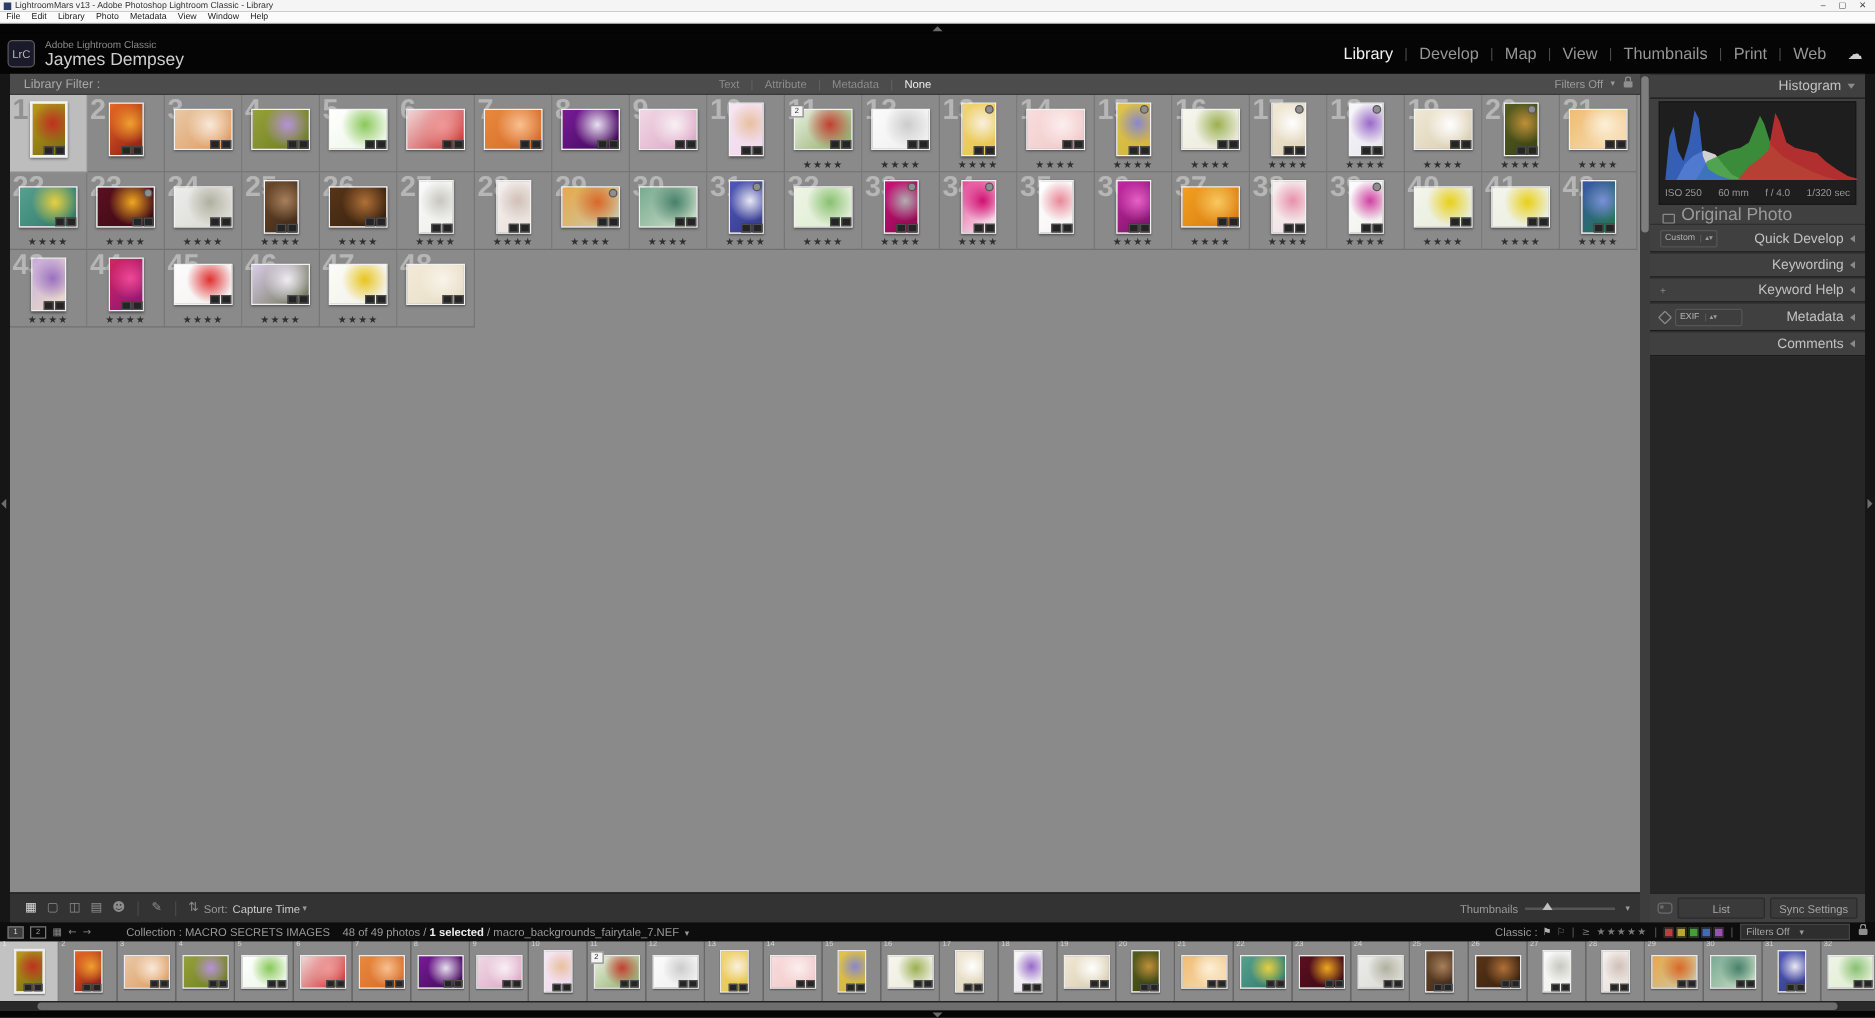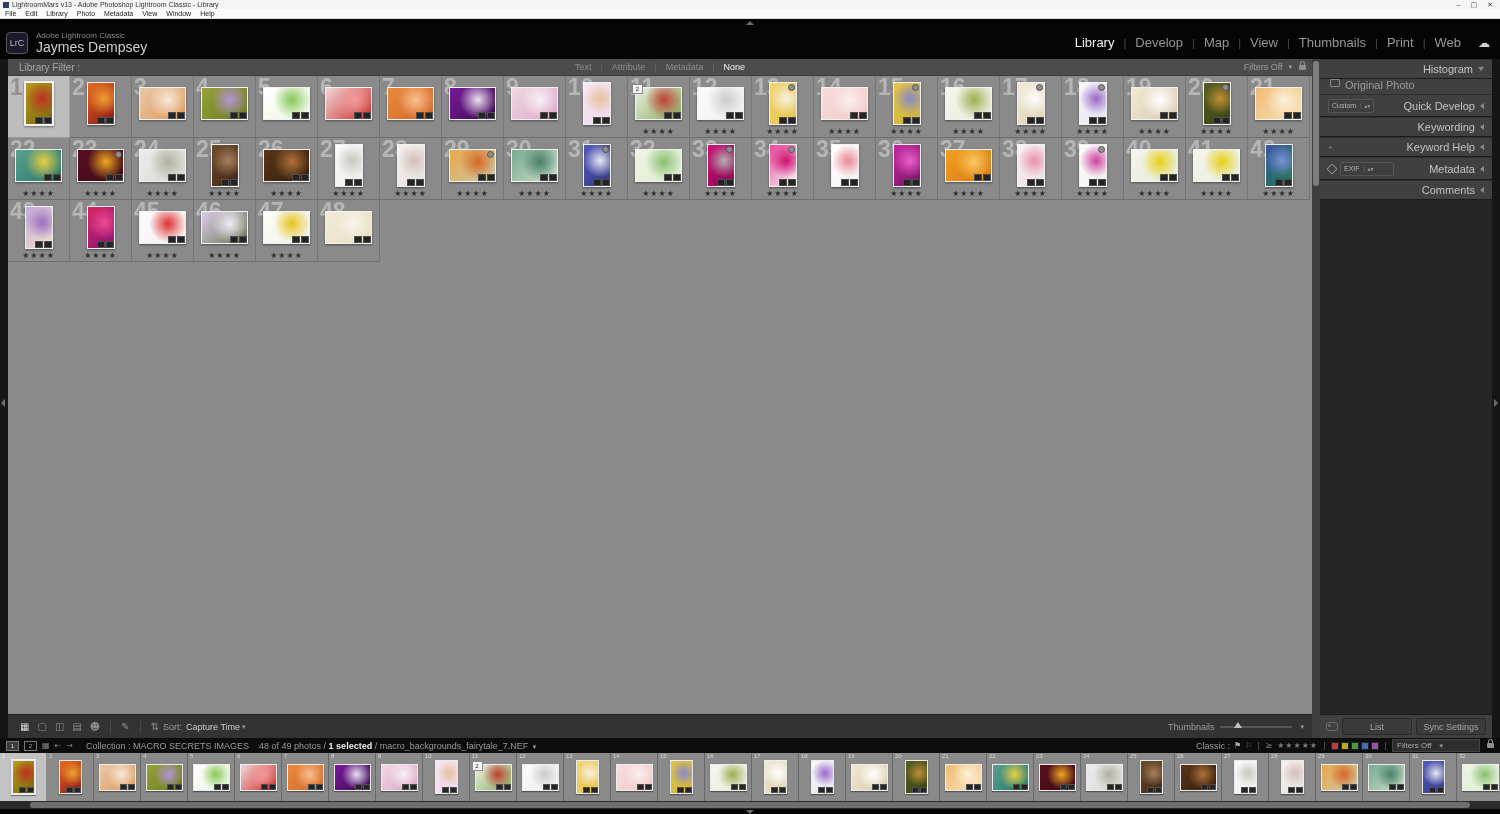--- a/index.html
+++ b/index.html
@@ -73,39 +73,39 @@
   .vthumb{position:absolute;top:2px;left:1px;width:6px;height:125px;background:#7e7e7e;border-radius:3px;}
   
   .rpanel{width:172px;background:#404040;flex:none;display:flex;flex-direction:column;font-size:11px;color:#bdbdbd;}
   .prow{display:flex;align-items:center;border-bottom:1px solid #1b1b1b;border-top:1px solid #2f2f2f;padding:0 8px;flex:none;}
   .ptitle{margin-left:auto;font-size:11px;color:#c2c2c2;}
   .ptri{width:0;height:0;border-top:3px solid transparent;border-bottom:3px solid transparent;border-right:4px solid #8a8a8a;margin-left:5px;}
   .ptri.open{border-right:none;border-left:3px solid transparent;border-right:3px solid transparent;border-top:4px solid #8a8a8a;margin-top:2px;}
   .histhead{height:18px;}
   .histbox{margin:2px 7px 0 7px;background:#1e1e1e;border:1px solid #171717;padding:2px 2px 0 2px;}
   .histstats{display:flex;justify-content:space-between;font-size:8px;color:#989898;padding:3px 2px 4px 2px;}
-  .origrow{height:15px;display:flex;align-items:flex-start;gap:5px;padding:0 10px;font-size:11px;color:#9a9a9a;}
+  .origrow{height:15px;display:flex;align-items:flex-end;gap:5px;padding:0 10px;font-size:14px;color:#9a9a9a;}
   .origico{width:8px;height:6px;border:1px solid #8a8a8a;border-radius:1px;}
   .qdrow{height:21px;}
   .combo{height:12px;background:#3e3e3e;border:1px solid #555;border-radius:2px;color:#b5b5b5;font-size:7px;display:flex;align-items:center;padding:0 3px;gap:4px;}
   .combo .stp{font-size:6px;color:#9a9a9a;border-left:1px solid #555;padding-left:3px;line-height:6px;}
   .srow{height:18px;}
   .plus{color:#8a8a8a;font-size:8px;}
   .tagico{width:6px;height:6px;border:1px solid #8a8a8a;transform:rotate(45deg);margin-right:4px;border-radius:1px;}
   .pfill{flex:1;background:#262626;}
   .syncrow{height:23px;display:flex;align-items:center;gap:4px;padding:0 6px;border-top:1px solid #1b1b1b;flex:none;}
   .switch{width:10px;height:7px;border:1px solid #6a6a6a;border-radius:3px;position:relative;flex:none;}
   .switch:before{content:'';position:absolute;left:1px;top:1px;width:3px;height:3px;background:#6a6a6a;border-radius:50%;}
   .pbtn{flex:1;height:15px;background:#3a3a3a;border:1px solid #2a2a2a;border-radius:2px;color:#a5a5a5;font-size:9px;display:flex;align-items:center;justify-content:center;cursor:pointer;}
   
   .fsheader{height:15px;background:#0d0d0d;display:flex;align-items:center;font-size:9px;color:#9a9a9a;padding:0 6px;gap:5px;}
   .monico{min-width:9px;height:8px;border:1px solid #777;font-size:6px;line-height:8px;text-align:center;color:#aaa;padding:0 1px;}
   .monico.on{background:#3c3c3c;color:#ddd;}
   .fsico{color:#8c8c8c;font-size:8px;cursor:pointer;}
-  .fstext{margin-left:8px;white-space:nowrap;}
+  .fstext{margin-left:23px;white-space:nowrap;}
   .fstext .sel{color:#ededed;font-weight:bold;}
   .fsfilter{margin-left:auto;display:flex;align-items:center;gap:4px;white-space:nowrap;}
   .flagp{color:#b0b0b0;font-size:8px;}
   .flagr{color:#6f6f6f;font-size:8px;}
   .fstars{color:#7a7a7a;font-size:8px;letter-spacing:1px;}
   .clbl{width:6px;height:6px;border:1px solid #222;}
   .fdrop{background:#2e2e2e;border:1px solid #444;color:#a8a8a8;font-size:8px;padding:0 4px;height:11px;display:flex;align-items:center;gap:6px;min-width:78px;}
   .filmstrip{height:48px;background:#1d1d1d;display:flex;overflow:hidden;}
   .fscell{width:46px;height:48px;background:#8a8a8a;border-right:1px solid rgba(0,0,0,.25);position:relative;flex:none;cursor:pointer;}
   .fscell.sel{background:#c2c2c2;}
@@ -803,20 +803,34 @@
   </div>
 
   <div class="vscroll">
       <div class="vthumb"></div>
     </div>
 
   <div class="rpanel">
     <div class="prow histhead">
       <span class="ptitle">Histogram</span>
       <span class="ptri open"></span>
+    </div>
+    <div class="histbox">
+      <svg width="156" height="60" viewBox="0 0 140 56" preserveAspectRatio="none">
+        <polygon points="10,56 16,44 22,38 30,34 38,37 44,45 50,52 56,55 60,56" fill="#e4e4e4" opacity="0.9"></polygon>
+        <polygon points="24,56 32,42 40,38 48,34 56,32 62,28 70,8 73,14 78,30 86,38 96,44 108,50 118,54 126,56" fill="#3f9b3f" opacity="0.88"></polygon>
+        <polygon points="2,56 5,24 8,16 11,34 15,42 19,28 23,4 26,10 29,38 33,48 39,52 47,55 60,56" fill="#3a6ad0" opacity="0.85"></polygon>
+        <polygon points="54,56 62,46 70,40 76,34 81,6 84,12 89,28 95,32 103,34 111,36 117,42 125,48 133,53 140,55 140,56" fill="#cc3333" opacity="0.85"></polygon>
+      </svg>
+      <div class="histstats">
+        <span>ISO 250</span>
+        <span>60 mm</span>
+        <span>f / 4.0</span>
+        <span>1/320 sec</span>
+      </div>
     </div>
     <div class="origrow">
       <span class="origico"></span>
       <span>Original Photo</span>
     </div>
     <div class="prow qdrow">
       <span class="combo">
         <span>Custom</span>
         <span class="stp glyph">▴▾</span>
       </span>

